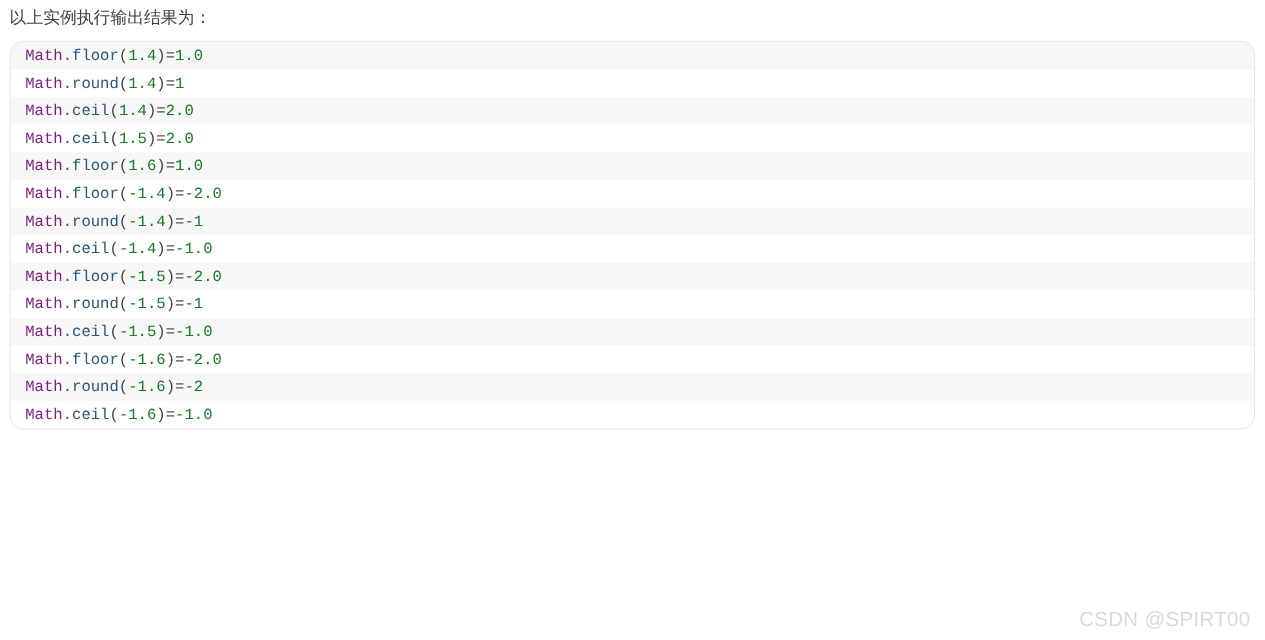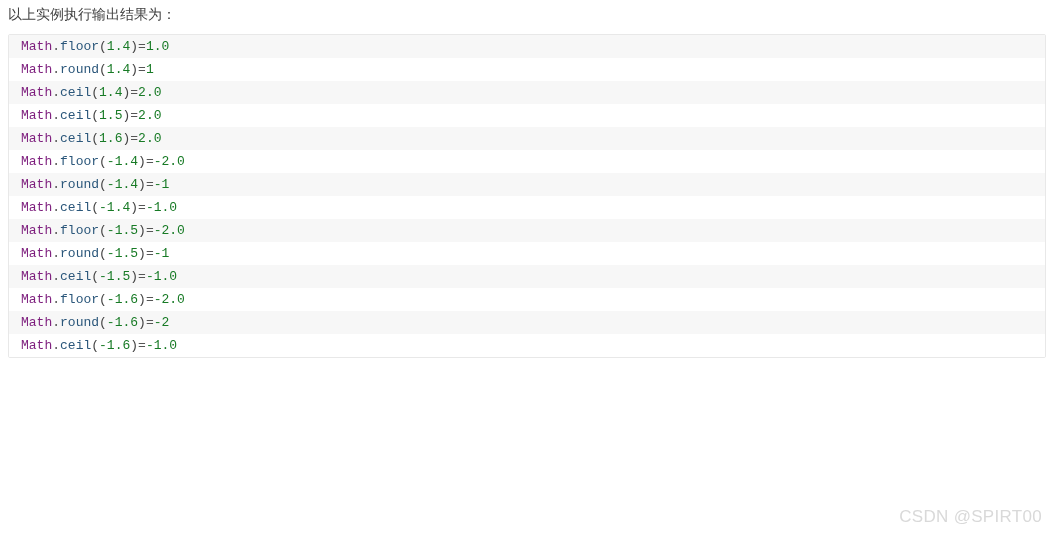--- a/index.html
+++ b/index.html
@@ -14,21 +14,21 @@
   }
   .intro {
     font-size:14px;
     color:#404040;
     padding:6px 8px 10px 8px;
     font-family:Liberation Serif, serif;
   }
   .code-block {
     margin:0 8px;
     border:1px solid #e8e8e8;
-    border-radius:2px;
+    border-radius:12px;
     font-family:Consolas,"Courier New",monospace;
     font-size:13px;
     line-height:1.0;
     overflow:hidden;
     background:#fff;
   }
   .code-line {
     padding:5px 12px;
     white-space:pre;
   }
@@ -54,21 +54,21 @@
 </head>
 <body>
 
 <div class="intro">以上实例执行输出结果为：</div>
 
 <div class="code-block" id="code-block">
     <div class="code-line"><span class="tk-obj">Math</span><span class="tk-dot">.</span><span class="tk-func">floor</span><span class="tk-paren">(</span><span class="tk-num">1.4</span><span class="tk-paren">)</span><span class="tk-op">=</span><span class="tk-res">1.0</span></div>
     <div class="code-line"><span class="tk-obj">Math</span><span class="tk-dot">.</span><span class="tk-func">round</span><span class="tk-paren">(</span><span class="tk-num">1.4</span><span class="tk-paren">)</span><span class="tk-op">=</span><span class="tk-res">1</span></div>
     <div class="code-line"><span class="tk-obj">Math</span><span class="tk-dot">.</span><span class="tk-func">ceil</span><span class="tk-paren">(</span><span class="tk-num">1.4</span><span class="tk-paren">)</span><span class="tk-op">=</span><span class="tk-res">2.0</span></div>
     <div class="code-line"><span class="tk-obj">Math</span><span class="tk-dot">.</span><span class="tk-func">ceil</span><span class="tk-paren">(</span><span class="tk-num">1.5</span><span class="tk-paren">)</span><span class="tk-op">=</span><span class="tk-res">2.0</span></div>
-    <div class="code-line"><span class="tk-obj">Math</span><span class="tk-dot">.</span><span class="tk-func">ceil</span><span class="tk-paren">(</span><span class="tk-num">1.6</span><span class="tk-paren">)</span><span class="tk-op">=</span><span class="tk-res">2.0</span></div>
+    <div class="code-line"><span class="tk-obj">Math</span><span class="tk-dot">.</span><span class="tk-func">floor</span><span class="tk-paren">(</span><span class="tk-num">1.6</span><span class="tk-paren">)</span><span class="tk-op">=</span><span class="tk-res">1.0</span></div>
     <div class="code-line"><span class="tk-obj">Math</span><span class="tk-dot">.</span><span class="tk-func">floor</span><span class="tk-paren">(</span><span class="tk-num">-1.4</span><span class="tk-paren">)</span><span class="tk-op">=</span><span class="tk-res">-2.0</span></div>
     <div class="code-line"><span class="tk-obj">Math</span><span class="tk-dot">.</span><span class="tk-func">round</span><span class="tk-paren">(</span><span class="tk-num">-1.4</span><span class="tk-paren">)</span><span class="tk-op">=</span><span class="tk-res">-1</span></div>
     <div class="code-line"><span class="tk-obj">Math</span><span class="tk-dot">.</span><span class="tk-func">ceil</span><span class="tk-paren">(</span><span class="tk-num">-1.4</span><span class="tk-paren">)</span><span class="tk-op">=</span><span class="tk-res">-1.0</span></div>
     <div class="code-line"><span class="tk-obj">Math</span><span class="tk-dot">.</span><span class="tk-func">floor</span><span class="tk-paren">(</span><span class="tk-num">-1.5</span><span class="tk-paren">)</span><span class="tk-op">=</span><span class="tk-res">-2.0</span></div>
     <div class="code-line"><span class="tk-obj">Math</span><span class="tk-dot">.</span><span class="tk-func">round</span><span class="tk-paren">(</span><span class="tk-num">-1.5</span><span class="tk-paren">)</span><span class="tk-op">=</span><span class="tk-res">-1</span></div>
     <div class="code-line"><span class="tk-obj">Math</span><span class="tk-dot">.</span><span class="tk-func">ceil</span><span class="tk-paren">(</span><span class="tk-num">-1.5</span><span class="tk-paren">)</span><span class="tk-op">=</span><span class="tk-res">-1.0</span></div>
     <div class="code-line"><span class="tk-obj">Math</span><span class="tk-dot">.</span><span class="tk-func">floor</span><span class="tk-paren">(</span><span class="tk-num">-1.6</span><span class="tk-paren">)</span><span class="tk-op">=</span><span class="tk-res">-2.0</span></div>
     <div class="code-line"><span class="tk-obj">Math</span><span class="tk-dot">.</span><span class="tk-func">round</span><span class="tk-paren">(</span><span class="tk-num">-1.6</span><span class="tk-paren">)</span><span class="tk-op">=</span><span class="tk-res">-2</span></div>
     <div class="code-line"><span class="tk-obj">Math</span><span class="tk-dot">.</span><span class="tk-func">ceil</span><span class="tk-paren">(</span><span class="tk-num">-1.6</span><span class="tk-paren">)</span><span class="tk-op">=</span><span class="tk-res">-1.0</span></div>
   </div>

